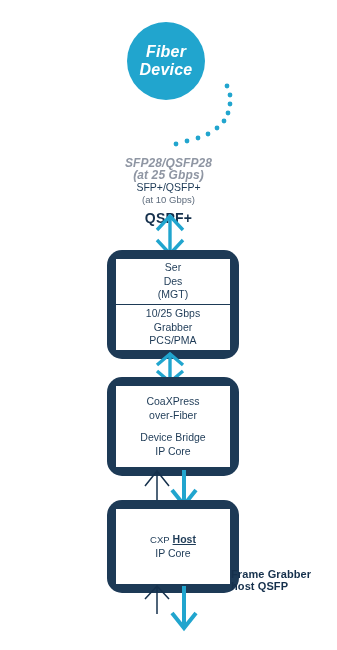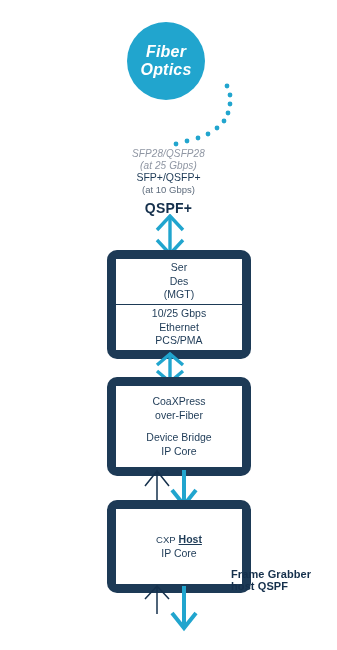--- a/index.html
+++ b/index.html
@@ -59,24 +59,25 @@
   .labels {
     position: absolute;
     left: 0;
     top: 148px;
     width: 337px;
     text-align: center;
   }
   .lbl-25 {
     color: #8f96a3;
     font-style: italic;
-    font-weight: normal;
-    font-size: 10px;
+    font-weight: bold;
+    font-size: 12px;
     line-height: 11.5px;
     letter-spacing: 0.1px;
+    margin-top: 10px;
   }
   .lbl-10 {
     color: #1d3a56;
     font-size: 10.5px;
     line-height: 12.5px;
   }
   .lbl-10 .sub {
     color: #5d6b7c;
     font-size: 9.5px;
   }
@@ -86,24 +87,24 @@
     font-size: 14px;
     line-height: 17px;
     margin-top: 4px;
     letter-spacing: 0.2px;
   }
 
   
   .nbox {
     position: absolute;
     left: 107px;
-    width: 144px;
+    width: 132px;
     box-sizing: border-box;
     background: #1d3a56;
-    border-radius: 10px;
+    border-radius: 15px;
     padding: 9px;
   }
   .nbox .inner {
     background: #ffffff;
     width: 100%;
     height: 100%;
     box-sizing: border-box;
     display: flex;
     flex-direction: column;
   }
@@ -151,21 +152,21 @@
     text-align: left;
   }
 </style>
 </head>
 <body>
 
 <div class="stage">
 
   <div class="fiber-circle">
     <span class="line">Fiber</span>
-    <span class="line">Optics</span>
+    <span class="line">Device</span>
   </div>
 
   <svg class="dots-svg" viewBox="0 0 70 68">
     <g fill="#21a5ce">
       <circle cx="57" cy="4" r="2.4"></circle>
       <circle cx="60" cy="13" r="2.4"></circle>
       <circle cx="60" cy="22" r="2.4"></circle>
       <circle cx="58" cy="31" r="2.4"></circle>
       <circle cx="54" cy="39" r="2.4"></circle>
       <circle cx="47" cy="46" r="2.4"></circle>
@@ -198,21 +199,21 @@
 
   <div class="nbox" id="box-serdes">
     <div class="inner">
       <div class="cell top-cell">
         <div>Ser</div>
         <div>Des</div>
         <div>(MGT)</div>
       </div>
       <div class="cell">
         <div>10/25 Gbps</div>
-        <div>Ethernet</div>
+        <div>Grabber</div>
         <div>PCS/PMA</div>
       </div>
     </div>
   </div>
 
   <svg class="arrow-svg" id="arrow-mid1" viewBox="0 0 40 32">
     <g stroke="#21a5ce" stroke-width="3.4" fill="none" stroke-linecap="butt">
       <line x1="20" y1="2" x2="20" y2="30"></line>
       <polyline points="7,13 20,2 33,13"></polyline>
       <polyline points="7,19 20,30 33,19"></polyline>
@@ -263,16 +264,16 @@
       <polyline points="12,15 24,2 36,15"></polyline>
     </g>
     <g stroke="#21a5ce" stroke-width="4" fill="none" stroke-linecap="butt">
       <line x1="51" y1="2" x2="51" y2="44"></line>
       <polyline points="39,29 51,44 63,29"></polyline>
     </g>
   </svg>
 
   <div class="fpga-label">
     <div>Frame Grabber</div>
-    <div>host QSPF</div>
+    <div>host QSFP</div>
   </div>
 
 </div>
 
 </body></html>

